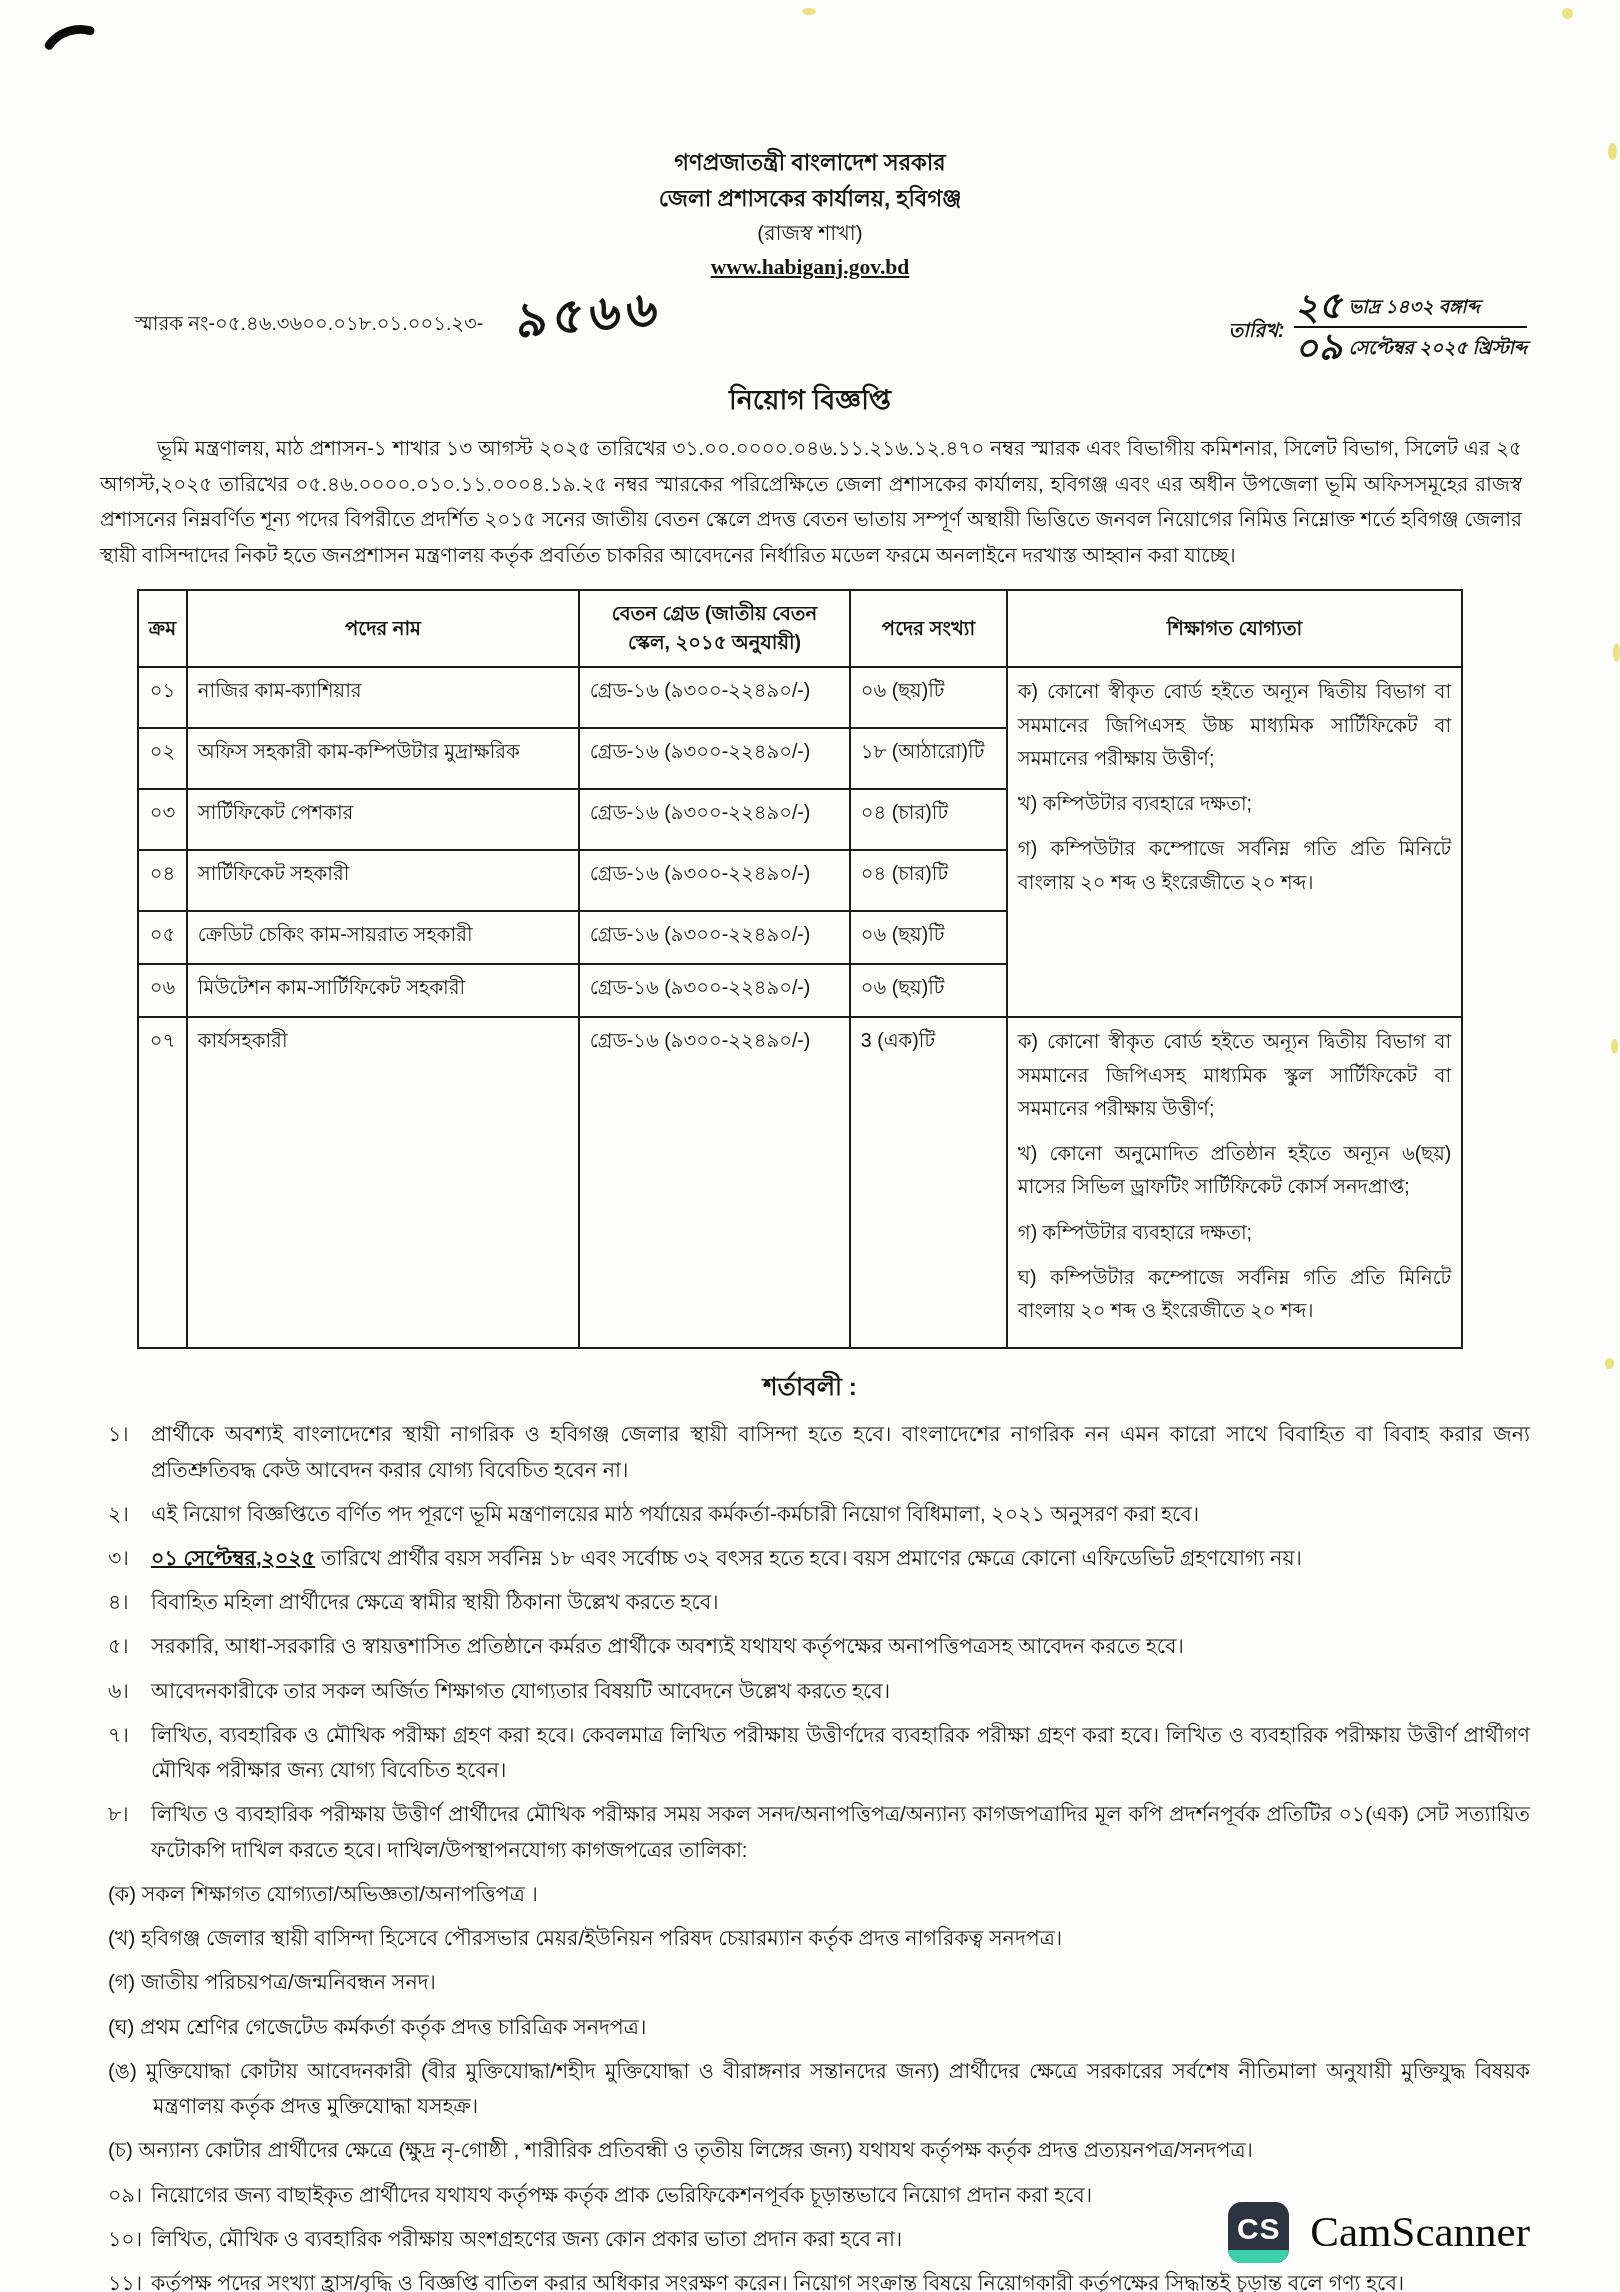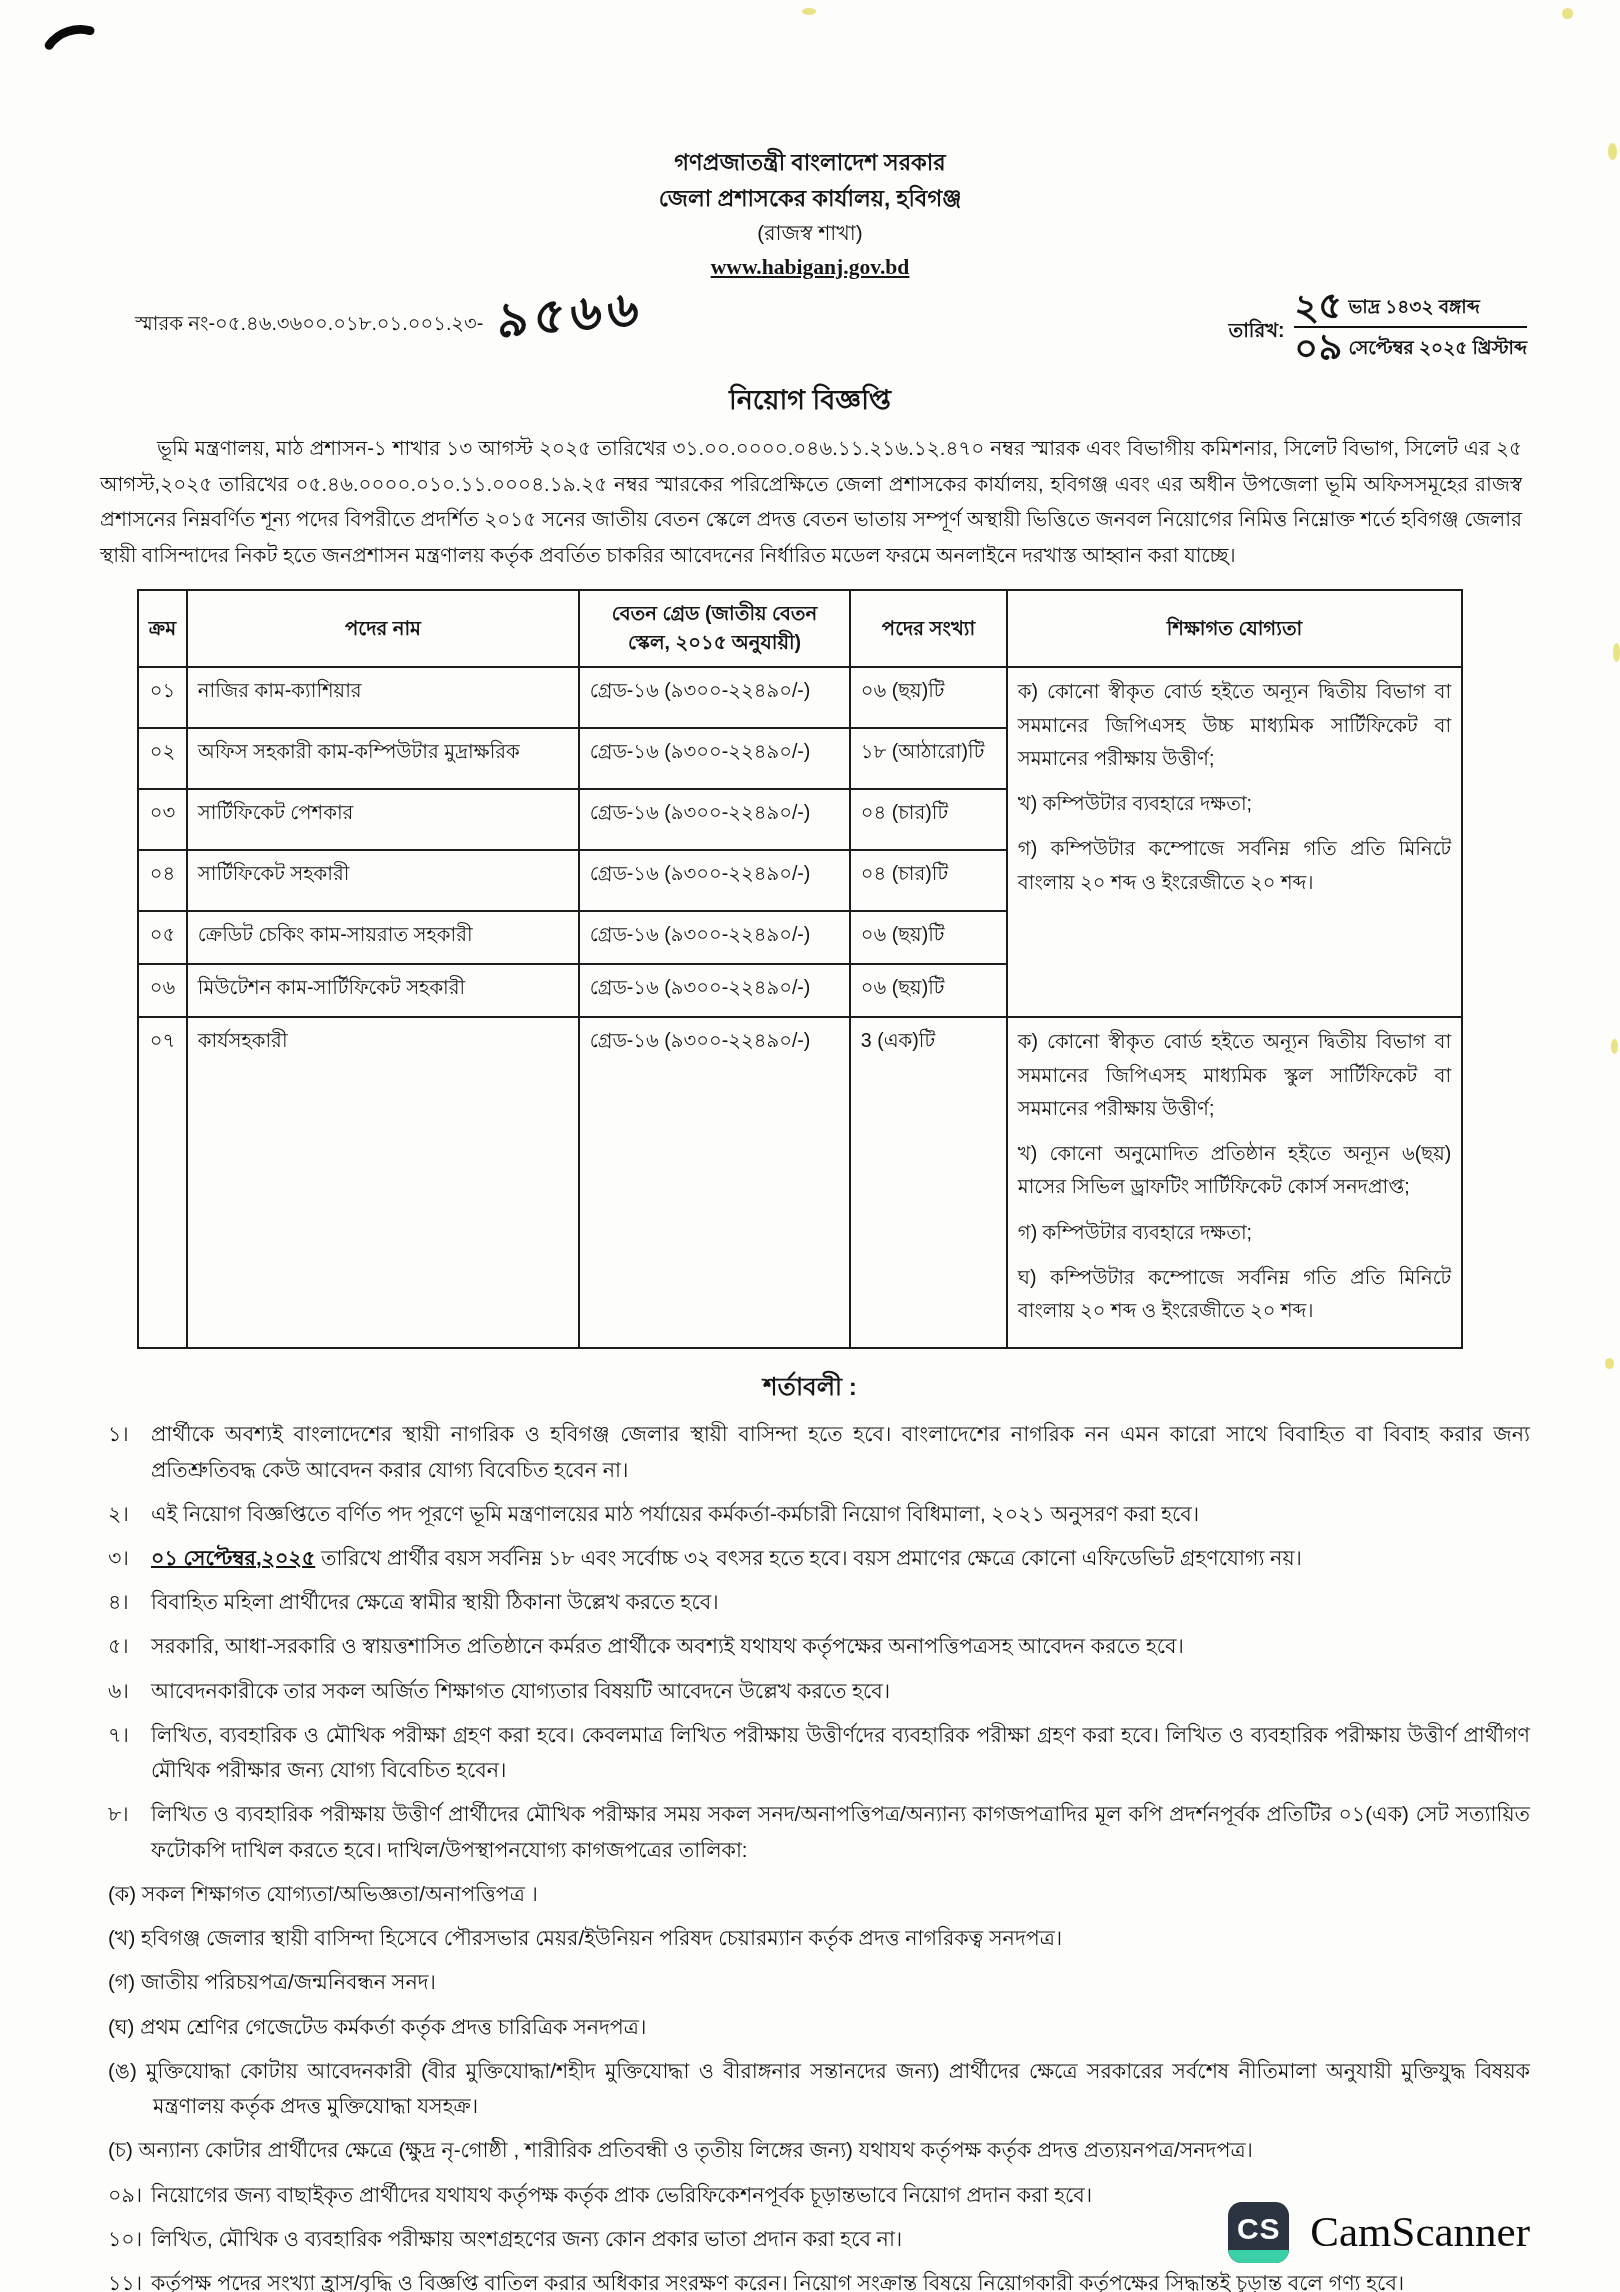--- a/index.html
+++ b/index.html
@@ -14,24 +14,24 @@
   .pen-mark { position:absolute; left:43px; top:19.6px; }
   .speck { position:absolute; background:#e3d95c; opacity:.75; border-radius:50%; }
   
   .gov-header { padding-top:145px; text-align:center; line-height:1.6; }
   .gov-header .h1 { font-size:22.5px; font-weight:bold; }
   .gov-header .h2 { font-size:22.5px; font-weight:bold; }
   .gov-header .h3 { font-size:20.6px; }
   .gov-header .site { font-size:21.6px; font-weight:bold; text-decoration:underline; font-family:"Liberation Serif","DejaVu Serif",serif; }
   
   .memo-row { display:flex; justify-content:space-between; align-items:flex-start; margin:5.9px 93px 0 135px; }
-  .memo-left { display:flex; align-items:flex-start; gap:14px; }
+  .memo-left { display:flex; align-items:flex-start; gap:33px; }
   .memo-label { font-size:19.6px; padding-top:17.6px; }
   .memo-hand { font-size:49px; font-weight:bold; transform:rotate(-5deg) skewX(-6deg); letter-spacing:4.9px; line-height:1; }
-  .date-wrap { display:flex; gap:9.8px; align-items:center; }
+  .date-wrap { display:flex; gap:9.8px; align-items:center;font-style:italic; }
   .date-label { font-size:19.6px; font-weight:bold; padding-top:5.9px; }
   .date-stack { text-align:left; }
   .d-top { border-bottom:2px solid #111; padding:0 5.9px 2px 0; }
   .d-row { font-size:18.6px; font-weight:bold; white-space:nowrap; }
   .hw { font-size:37px; font-weight:bold; display:inline-block; transform:rotate(-4deg); line-height:.9; vertical-align:-5.9px; margin-right:5.9px; }
   
   .doc-title { text-align:center; font-size:27px; font-weight:bold; margin-top:15.7px; }
   .intro { margin:9.8px 98px 0 100px; text-align:justify; text-indent:57px; font-size:20px; line-height:1.78; }
   
   table.vacancy { border-collapse:collapse; margin:15.7px 0 0 137px; width:1323px; table-layout:fixed; }

